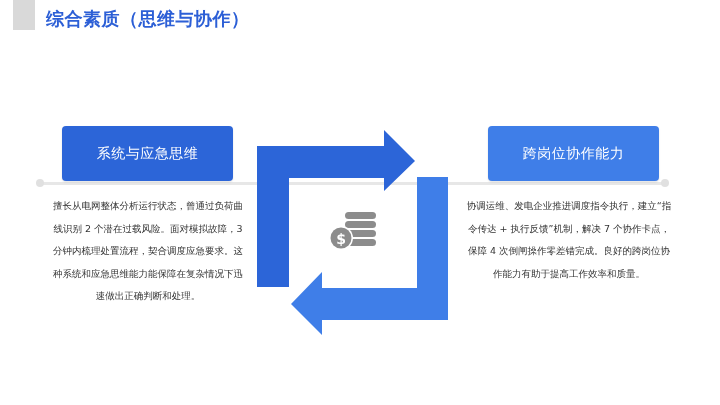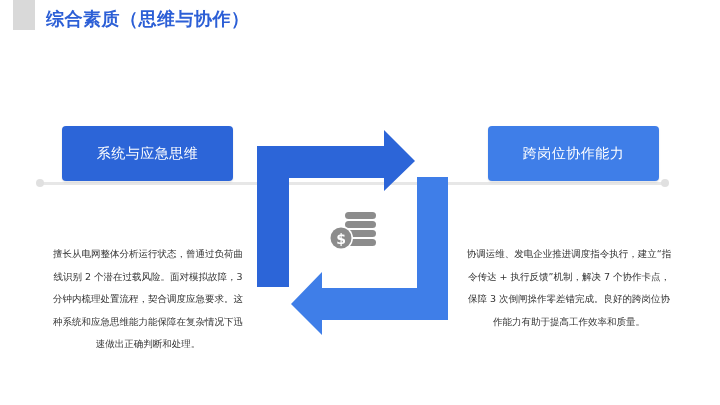--- a/index.html
+++ b/index.html
@@ -28,21 +28,21 @@
     .heading-box {
       position: absolute; top: 126px; height: 55px; border-radius: 4px;
       color: #ffffff; font-size: 14px; display: flex; align-items: center; justify-content: center;
       letter-spacing: 0.5px;
       box-shadow: 0 1px 2px rgba(0,0,0,0.12);
     }
     .heading-left { left: 62px; width: 171px; background: #2c65d8; }
     .heading-right { left: 473px; width: 171px; background: #3f7ee8; margin-left: 15px; }
     .desc {
       position: absolute; top: 195px; width: 196px;
-      font-size: 9.5px; line-height: 22.5px; color: #333333; text-align: center; margin-top: 48px;
+      font-size: 9.5px; line-height: 22.5px; color: #333333; text-align: center;
     }
     .desc-left { left: 50px; }
     .desc-right { left: 464px; width: 210px; }
     .cycle {
       position: absolute; left: 240px; top: 120px; width: 240px; height: 220px;
     }
   </style>
 </head>
 <body>
 
@@ -54,21 +54,21 @@
 <div class="timeline-dot" style="left:661px;"></div>
 
 <div class="heading-box heading-left">
   <span>系统与应急思维</span>
 </div>
 <div class="desc desc-left">擅长从电网整体分析运行状态，曾通过负荷曲线识别 2 个潜在过载风险。面对模拟故障，3 分钟内梳理处置流程，契合调度应急要求。这种系统和应急思维能力能保障在复杂情况下迅速做出正确判断和处理。</div>
 
 <div class="heading-box heading-right">
   <span>跨岗位协作能力</span>
 </div>
-<div class="desc desc-right">协调运维、发电企业推进调度指令执行，建立“指令传达 + 执行反馈”机制，解决 7 个协作卡点，保障 3 次倒闸操作零差错完成。良好的跨岗位协作能力有助于提高工作效率和质量。</div>
+<div class="desc desc-right">协调运维、发电企业推进调度指令执行，建立“指令传达 + 执行反馈”机制，解决 7 个协作卡点，保障 4 次倒闸操作零差错完成。良好的跨岗位协作能力有助于提高工作效率和质量。</div>
 
 <svg class="cycle" viewBox="240 120 240 220" xmlns="http://www.w3.org/2000/svg">
 
   <polygon points="257,287 289,287 289,178 384,178 384,191 415,161 384,130 384,146 257,146" fill="#2c65d8"></polygon>
 
   <polygon points="448,177 417,177 417,288 322,288 322,272 291,304 322,335 322,320 448,320" fill="#3f7ee8"></polygon>
 
   <g fill="#8c8c8c">
     <rect x="345" y="212" width="31" height="7" rx="3.5"></rect>
     <rect x="345" y="221" width="31" height="7" rx="3.5"></rect>

